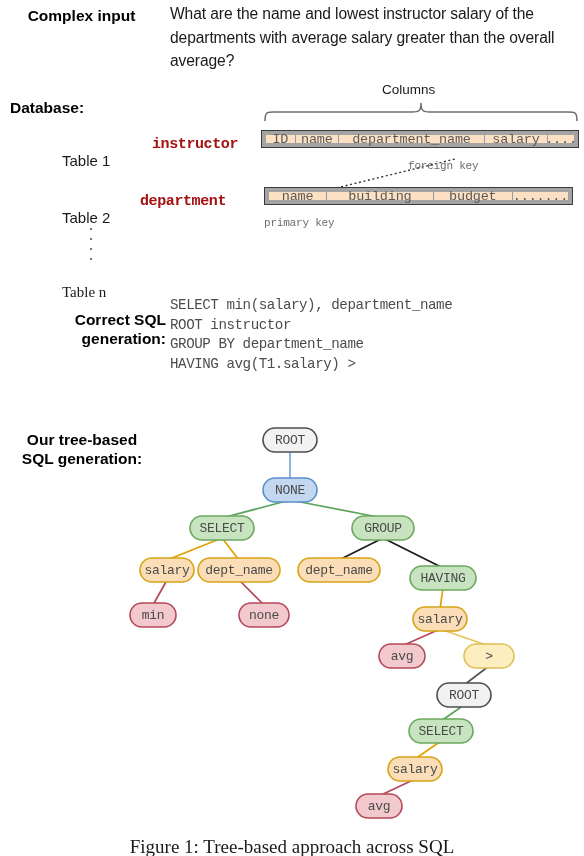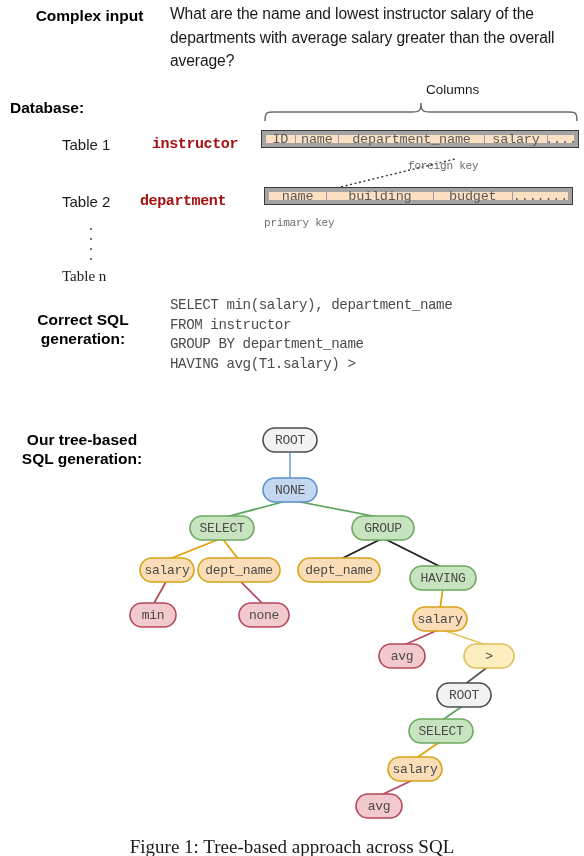--- a/index.html
+++ b/index.html
@@ -35,29 +35,30 @@
 
   
   #sentence-text {
     left: 170px;
     top: 2px;
     width: 420px;
     font-size: 15.6px;
     line-height: 23.5px;
     letter-spacing: -0.1px;
   }
-  #sentence-label { left: 12px; top: 6px; width: 155px; }
+  #sentence-label { left: 4px; top: 6px; width: 155px; }
 
   
   #database-label { left: 10px; top: 98px; width: 150px; text-align: left;}
 
   .table-num {
     font-family: "Liberation Sans", sans-serif;
     font-size: 15px;
     color: #1a1a1a;
+    margin-top: 16px;
   }
   .table-name {
     font-family: "Liberation Mono", "DejaVu Sans Mono", monospace;
     font-size: 15px;
     font-weight: bold;
     color: #a51010;
     letter-spacing: -0.4px;
   }
 
   
@@ -89,21 +90,21 @@
     color: #6b6b6b;
     letter-spacing: -0.2px;
   }
   .columns-label {
     font-family: "Liberation Sans", sans-serif;
     font-size: 13.5px;
     color: #1a1a1a;
   }
 
   
-  #sql-label { left: 8px; top: 310px; width: 150px; }
+  #sql-label { left: 16px; top: 310px; width: 150px; text-align: right; }
   .sql-code {
     font-family: "Liberation Mono", "DejaVu Sans Mono", monospace;
     font-size: 14.2px;
     line-height: 19.6px;
     color: #4c4c4c;
     letter-spacing: -0.45px;
     white-space: pre;
   }
   .sql-sub {
     font-family: "Liberation Mono", "DejaVu Sans Mono", monospace;
@@ -145,21 +146,21 @@
 </head>
 <body>
 
 <div class="abs bold-label" id="sentence-label">
     <div>Complex input</div>
   </div>
 <div class="abs plain" id="sentence-text">What are the name and lowest instructor salary of the departments with average salary greater than the overall average?</div>
 
 <div class="abs bold-label" id="database-label">Database:</div>
 
-<div class="abs columns-label" style="left:382px; top:82px;margin-left:44px;">Columns</div>
+<div class="abs columns-label" style="left:382px; top:82px;">Columns</div>
 <svg class="abs" style="left:262px; top:100px;" width="318" height="22" viewBox="0 0 318 22">
   <path d="M3,21 C3,12 5,12 12,12 L150,12 C157,12 159,11 159,3 C159,11 161,12 168,12 L306,12 C313,12 315,12 315,21" fill="none" stroke="#6e6e6e" stroke-width="1.5"></path>
 </svg>
 
 <div class="abs table-num" style="left:62px; top:136px;">Table 1</div>
 <div class="abs table-name" style="left:152px; top:136px;">instructor</div>
 <div class="abs db-table" id="table-instructor" style="left:262px; top:131px; width:316px;">
   <div class="db-cell" style="width:30px;">ID</div>
   <div class="db-cell" style="width:44px;">name</div>
   <div class="db-cell" style="width:148px;">department_name</div>
@@ -190,21 +191,21 @@
 </svg>
 
 <div class="abs table-num" style="left:62px; top:268px;font-family:Liberation Serif, serif;"><span>Table n</span></div>
 
 <div class="abs bold-label" id="sql-label">
     <div>Correct SQL</div>
     <div>generation:</div>
   </div>
 <div class="abs" style="left:170px; top:296px;">
   <div class="sql-code">SELECT min(salary), department_name</div>
-  <div class="sql-code">FROM instructor</div>
+  <div class="sql-code">ROOT instructor</div>
   <div class="sql-code">GROUP BY department_name</div>
   <div class="sql-code">HAVING avg(T1.salary) &gt;</div>
 </div>
 
 <div class="abs bold-label" id="tree-label">
     <div>Our tree-based</div>
     <div>SQL generation:</div>
   </div>
 <svg class="abs" id="tree-svg" width="584" height="856">
     <line x1="290" y1="450" x2="290" y2="480" stroke="#7ba7d7" stroke-width="1.7"></line>

